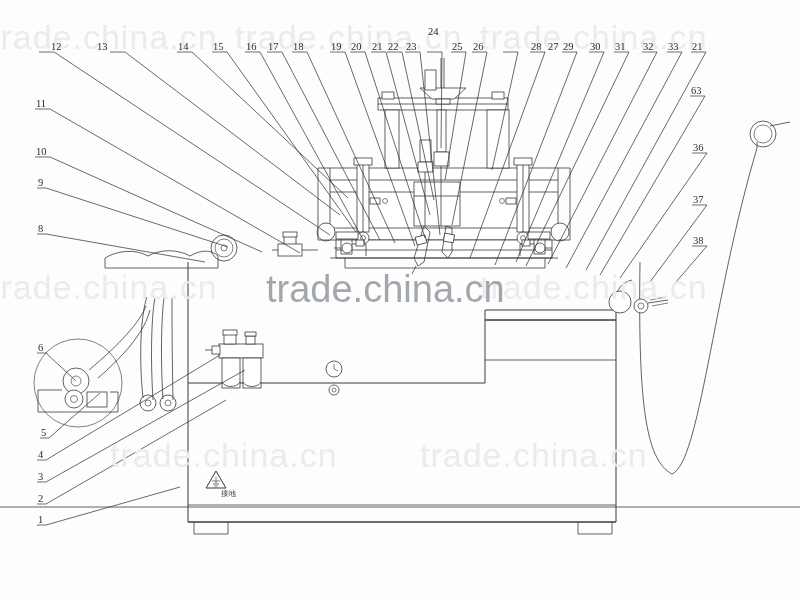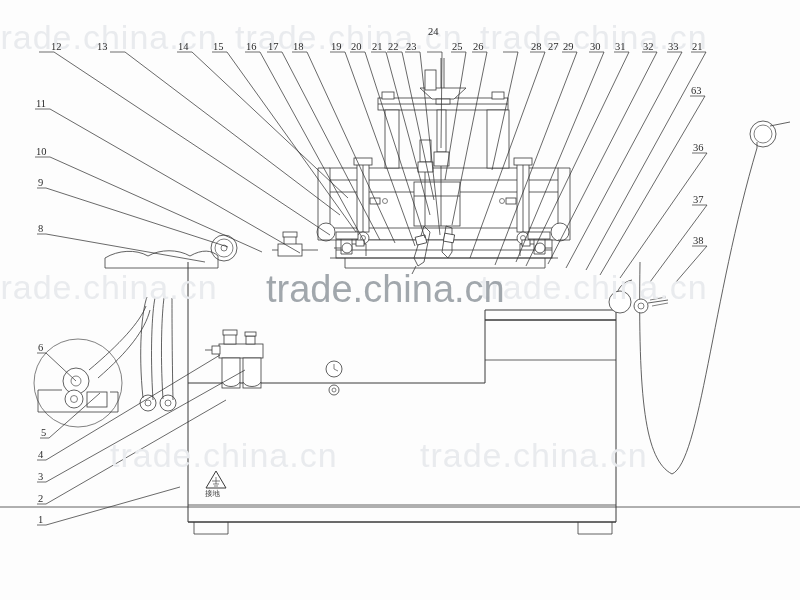--- a/index.html
+++ b/index.html
@@ -54,20 +54,21 @@
     color:#2b2b2b;
     line-height:1;
     white-space:nowrap;
   }
   .gnd-txt{
     position:absolute;
     font-family:"DejaVu Sans", sans-serif;
     font-size:7.5px;
     color:#3a3a3a;
     white-space:nowrap;
+    margin-left:16px;
   }
 </style>
 </head>
 <body>
 
 <div id="stage">
 
   <svg width="800" height="600" viewBox="0 0 800 600">
     <defs>
       <style>

